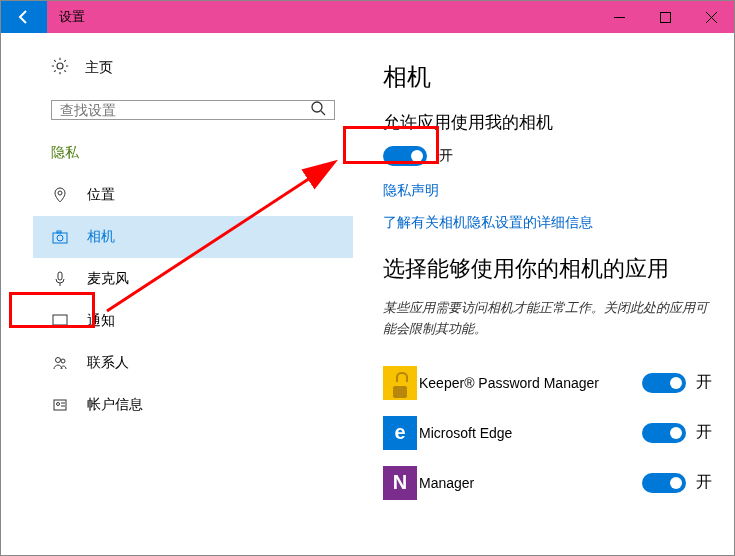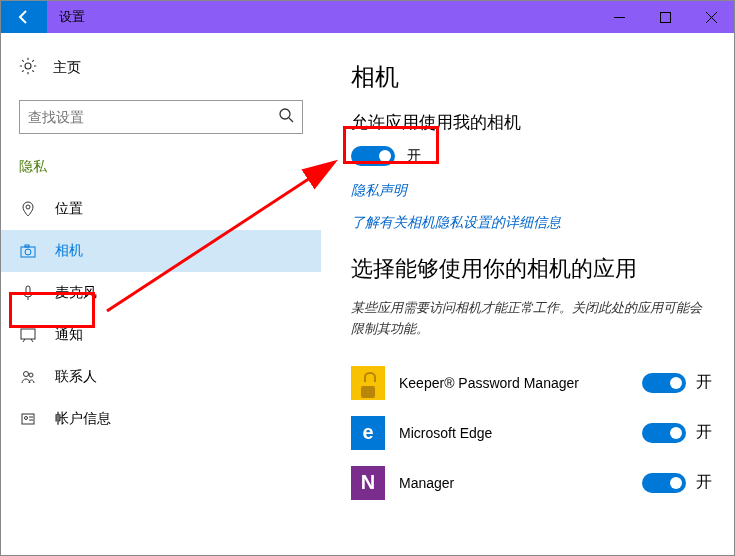--- a/index.html
+++ b/index.html
@@ -1,49 +1,49 @@
 <!DOCTYPE html>
 <html><head>
 <meta charset="utf-8">
 <style>
 * { margin: 0; padding: 0; box-sizing: border-box; font-family: "Microsoft YaHei", "Segoe UI", sans-serif; }
 body { background: #fff; width: 735px; height: 556px; overflow: hidden; position: relative; border: 1px solid #888; }
 
-.titlebar { height: 32px; background: #8b5cf6; display: flex; align-items: stretch; }
+.titlebar { height: 32px; background: #ec4899; display: flex; align-items: stretch; }
 .back-btn { width: 46px; background: #0078d7; color: #fff; display: flex; align-items: center; justify-content: center; font-size: 18px; }
 .title { padding-left: 12px; display: flex; align-items: center; font-size: 13px; color: #000; flex: 1; }
 .win-controls { display: flex; }
 .win-btn { width: 46px; display: flex; align-items: center; justify-content: center; font-size: 11px; color: #000; }
 .win-btn svg { width: 11px; height: 11px; }
 
 .content { display: flex; height: calc(100% - 32px); }
 
-.sidebar { width: 320px; padding: 16px 0 0 0; overflow: hidden; }
+.sidebar { width: 320px; padding: 16px 0 0 0; overflow: hidden; margin-left: 32px; }
 .home-row { display: flex; align-items: center; padding: 8px 18px; gap: 16px; font-size: 14px; }
-.search-box { margin: 14px 18px 18px 18px; border: 1px solid #999; height: 34px; display: flex; align-items: center; padding: 0 8px; }
+.search-box { margin: 14px 18px 18px 18px; border: 1px solid #999; height: 20px; display: flex; align-items: center; padding: 0 8px; }
 .search-box input { border: none; outline: none; flex: 1; font-size: 14px; color: #666; background: transparent; }
 .search-box .sicon { color: #333; }
 .section-label { padding: 6px 18px 12px 18px; font-size: 14px; color: #4d7c0f; }
 .nav-item { display: flex; align-items: center; padding: 12px 18px; gap: 18px; font-size: 14px; cursor: pointer; }
 .nav-item.active { background: #d0e7f8; color: #0078d7; }
 .nav-item .nicon { width: 18px; height: 18px; display: flex; align-items: center; justify-content: center; color: #333; }
 .nav-item.active .nicon { color: #0078d7; }
 
 .main { flex: 1; padding: 28px 22px 0 30px; overflow: hidden; }
 .page-title { font-size: 24px; font-weight: 300; margin-bottom: 18px; }
 .sub-label { font-size: 17px; margin-bottom: 12px; }
 .toggle-row { display: flex; align-items: center; gap: 12px; margin-bottom: 16px; }
 .toggle { width: 44px; height: 20px; border-radius: 10px; background: #0078d7; position: relative; }
 .toggle .knob { width: 12px; height: 12px; background: #fff; border-radius: 50%; position: absolute; top: 4px; right: 4px; }
 .toggle-state { font-size: 14px; }
-.link { color: #0066cc; font-size: 14px; display: block; margin-bottom: 14px; cursor: pointer; font-style: italic; }
+.link { color: #0066cc; font-size: 14px; display: block; margin-bottom: 14px; cursor: pointer; }
 .section-title { font-size: 22px; font-weight: 400; margin: 22px 0 14px 0; }
 .desc { font-size: 13px; color: #333; line-height: 1.6; margin-bottom: 18px; font-style: italic; }
 
-.app-row { display: flex; align-items: center; gap: 14px; padding: 8px 0; }
+.app-row { display: flex; align-items: center; gap: 2px; padding: 8px 0; }
 .app-icon { width: 34px; height: 34px; display: flex; align-items: center; justify-content: center; font-size: 20px; color: #fff; font-weight: bold; }
 .app-name { flex: 1; font-size: 14px; }
 .app-toggle { display: flex; align-items: center; gap: 10px; }
 
 .highlight-box { border: 3px solid #ff0000; position: absolute; pointer-events: none; }
 .hb1 { left: 8px; top: 291px; width: 86px; height: 36px; }
 .hb2 { left: 342px; top: 125px; width: 96px; height: 38px; }
 .arrow-svg { position: absolute; left: 96px; top: 150px; pointer-events: none; }
 
 .icon-keeper { background: #f8c200; position: relative; }

